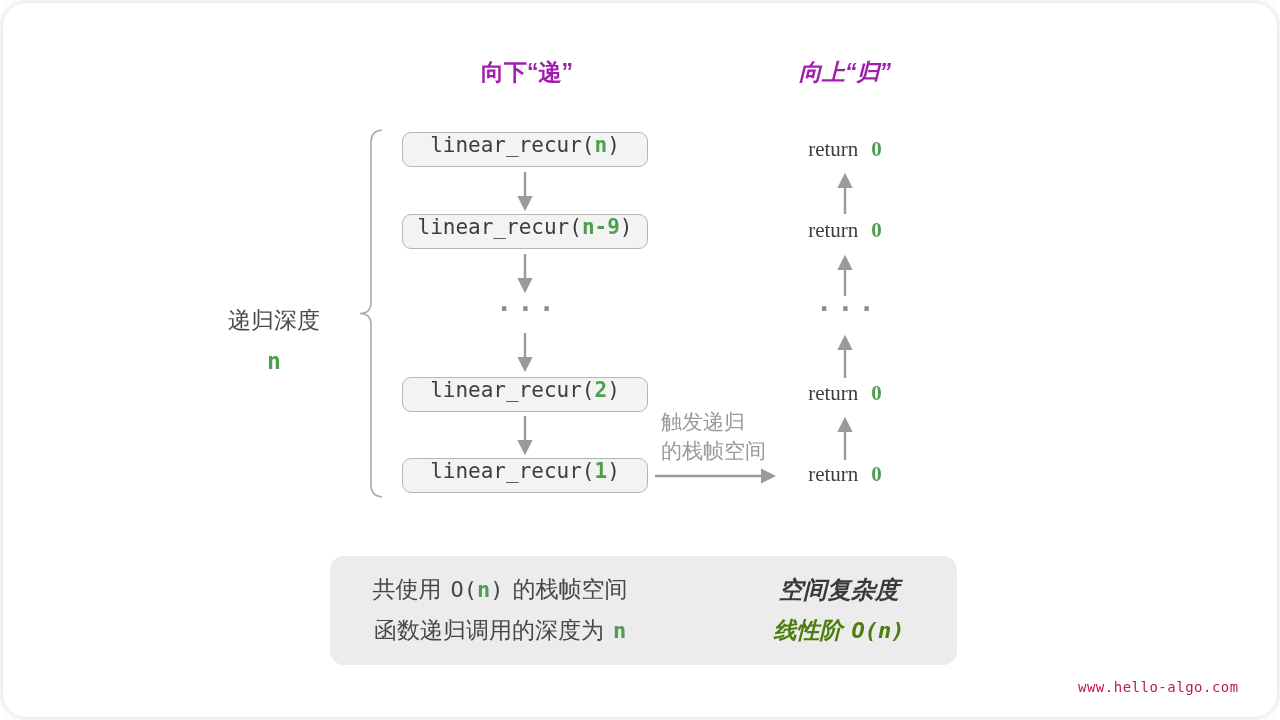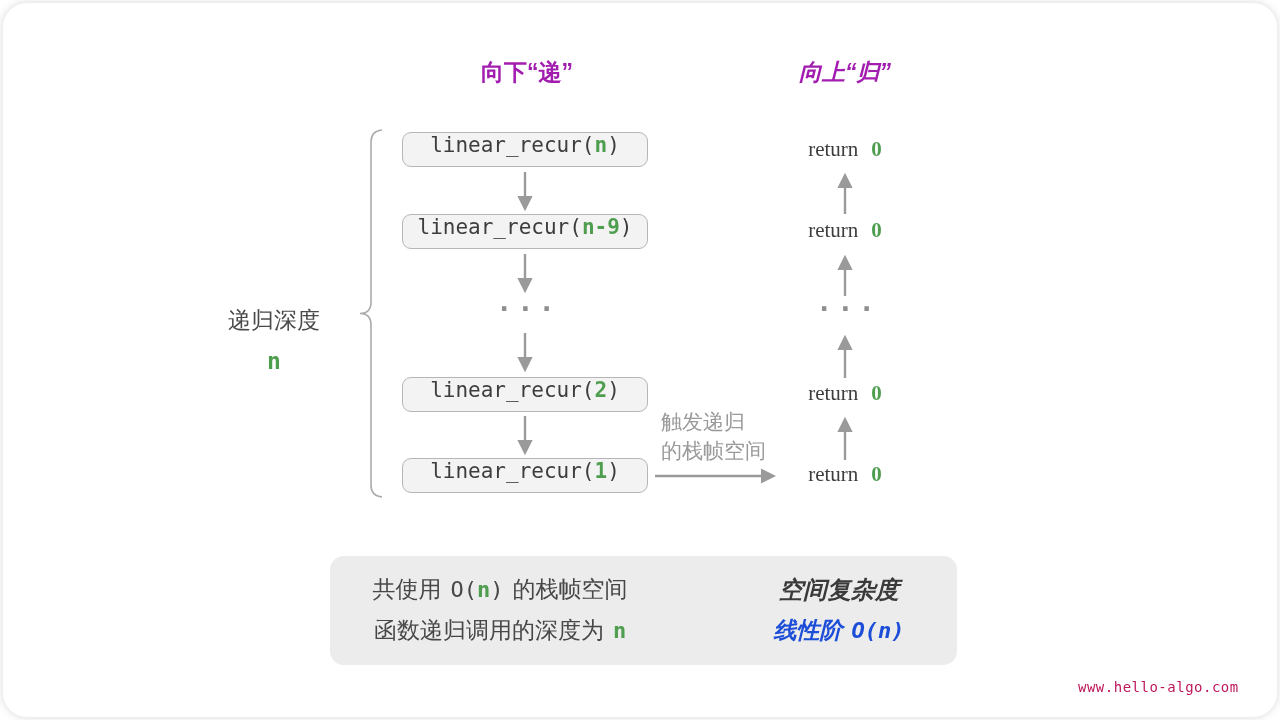--- a/index.html
+++ b/index.html
@@ -152,21 +152,21 @@
     font-style: italic;
   }
   #result-title {
     font-size: 24px;
     font-weight: bold;
     color: #3a3a3a;
   }
   #result-value {
     font-size: 23px;
     font-weight: bold;
-    color: #1d4ed8;
+    color: #4d7c0f;
   }
   #result-value .mono { font-size: 22px; font-weight: bold; }
 
   #watermark {
     position: absolute;
     left: 1078px;
     top: 679px;
     font-family: "DejaVu Sans Mono", monospace;
     font-size: 14px;
     color: #be185d;

